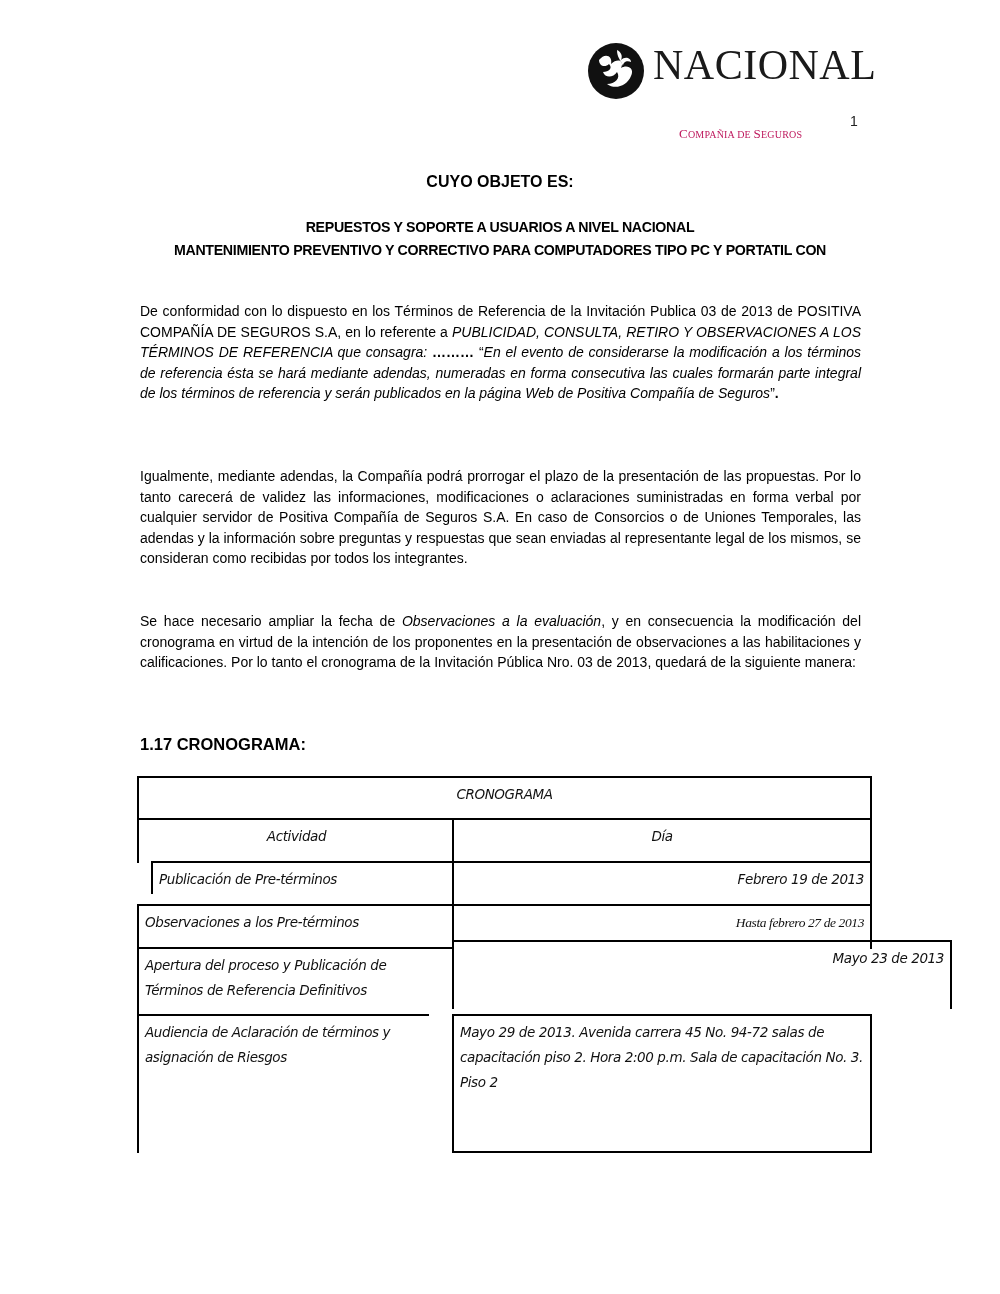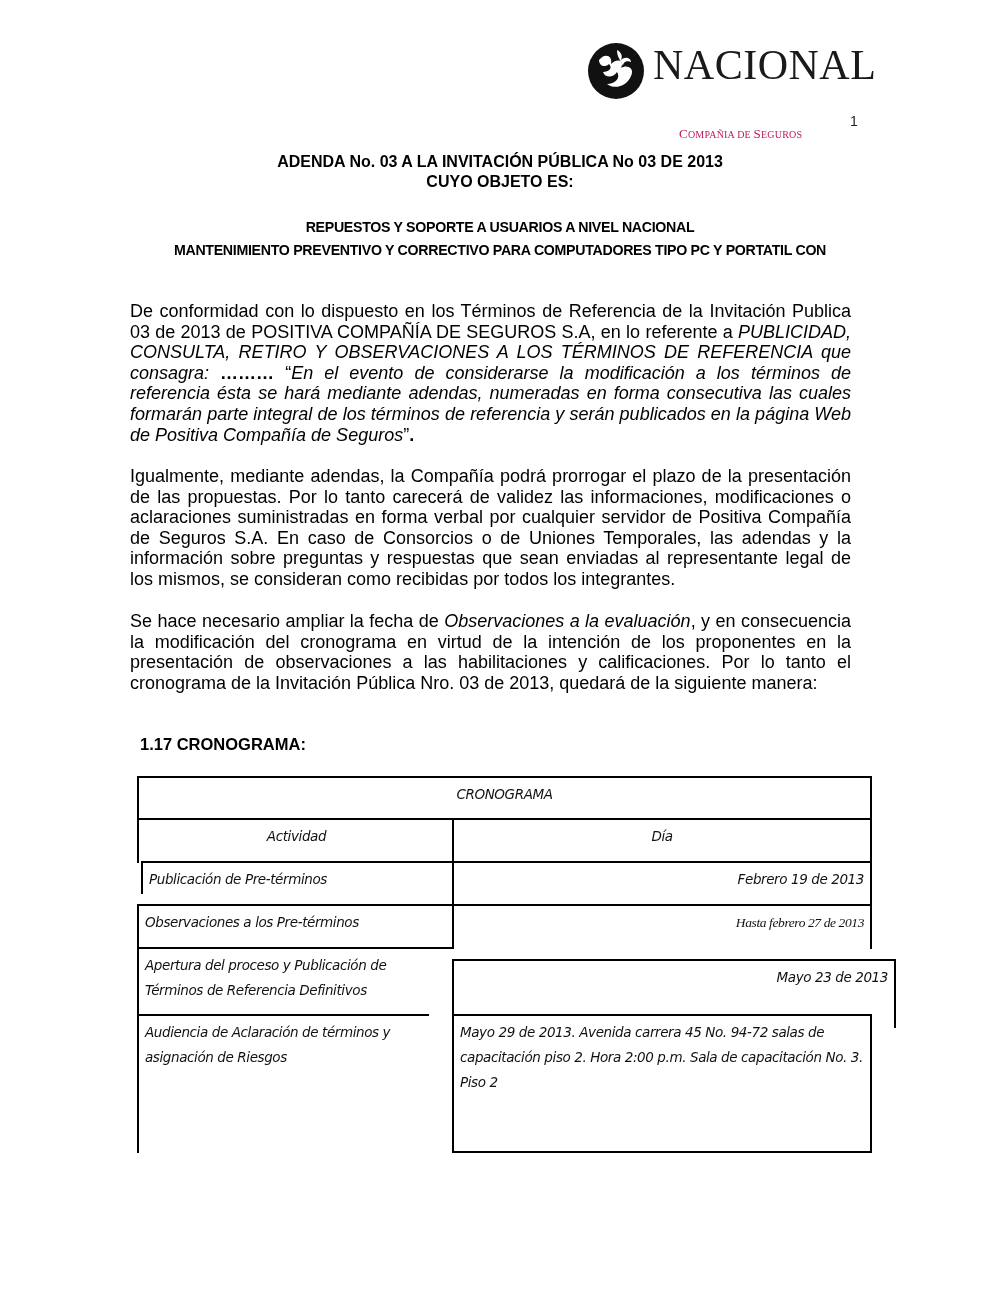--- a/index.html
+++ b/index.html
@@ -14,21 +14,21 @@
     .logo-sub .sm { font-size: 10px; }
 
     .page-number { position: absolute; left: 850px; top: 113px; font-family: "Liberation Sans", sans-serif; font-size: 14px; color: #222; }
 
     .title { position: absolute; left: 140px; width: 720px; text-align: center; font-family: "Liberation Sans", sans-serif; font-weight: bold; font-size: 16px; line-height: 20px; }
     .title1 { top: 152px; }
     .title2 { top: 172px; }
 
     .subject { position: absolute; left: 135px; width: 730px; top: 216px; text-align: center; font-family: "Liberation Sans", sans-serif; font-weight: bold; font-size: 14.2px; line-height: 23px; letter-spacing: -0.3px; }
 
-    .para { position: absolute; left: 130px; width: 721px; font-family: "Liberation Sans", sans-serif; font-size: 18px; line-height: 20.6px; text-align: justify; }
+    .para { position: absolute; left: 140px; width: 721px; font-family: "Liberation Sans", sans-serif; font-size: 14px; line-height: 20.6px; text-align: justify; }
     .para1 { top: 301px; }
     .para2 { top: 466px; }
     .para3 { top: 611px; }
     .it { font-style: italic; }
     .b { font-weight: bold; }
 
     .section-heading { position: absolute; left: 140px; top: 735px; font-family: "Liberation Sans", sans-serif; font-weight: bold; font-size: 16.5px; }
 
     
     .tbl { position: absolute; left: 137px; top: 776px; width: 735px; font-family: "DejaVu Sans", sans-serif; font-style: italic; font-size: 13.5px; color: #111; }
@@ -54,21 +54,20 @@
     <div class="logo-word">
       <span>NACIONAL</span>
     </div>
     <div class="logo-sub">
       <span>C</span><span class="sm">OMPAÑIA DE </span><span>S</span><span class="sm">EGUROS</span>
     </div>
   </div>
 
   <div class="page-number">1</div>
 
-  <div class="title title1">ADENDA No. 03 A LA INVITACIÓN PÚBLICA No 03 DE 2013</div>
   <div class="title title2">CUYO OBJETO ES:</div>
 
   <div class="subject">
     <div>REPUESTOS Y SOPORTE A USUARIOS A NIVEL NACIONAL</div>
     <div>MANTENIMIENTO PREVENTIVO Y CORRECTIVO PARA COMPUTADORES TIPO PC Y PORTATIL CON</div>
   </div>
 
   <div class="para para1"><span>De conformidad con lo dispuesto en los Términos de Referencia de la Invitación Publica 03 de 2013  de POSITIVA COMPAÑÍA DE SEGUROS S.A, en lo referente a </span><span class="it">PUBLICIDAD, CONSULTA, RETIRO Y OBSERVACIONES A LOS TÉRMINOS DE REFERENCIA que consagra:</span><span class="b">   ………</span><span> “</span><span class="it">En el evento de considerarse la modificación a los términos de referencia ésta se hará mediante adendas, numeradas en forma consecutiva las cuales formarán parte integral de los términos de referencia y serán publicados en la página Web  de Positiva Compañía de Seguros</span><span>”</span><span class="b">.</span></div>
 
   <div class="para para2">Igualmente, mediante adendas, la Compañía podrá prorrogar el plazo de la presentación de las propuestas. Por lo tanto carecerá de validez las informaciones, modificaciones o aclaraciones suministradas en forma verbal por cualquier servidor de Positiva Compañía de Seguros S.A. En caso de Consorcios o de Uniones Temporales, las adendas y la información sobre preguntas y respuestas que sean enviadas al representante legal de los mismos, se consideran como recibidas por todos los integrantes.</div>
@@ -83,38 +82,38 @@
       <span>CRONOGRAMA</span>
     </div>
 
     <div class="cell border-l border-t center" style="left:0; top:42px; width:317px; height:45px;">
       <span>Actividad</span>
     </div>
     <div class="cell border-l border-r border-t center" style="left:315px; top:42px; width:420px; height:45px;">
       <span>Día</span>
     </div>
 
-    <div class="cell border-l border-t" style="left:4px; top:85px; width:317px; height:33px;">
+    <div class="cell border-l border-t" style="left:14px; top:85px; width:317px; height:33px;">
       <span>Publicación de Pre-términos</span>
     </div>
     <div class="cell border-l border-r border-t right" style="left:315px; top:85px; width:420px; height:45px;">
       <span>Febrero 19 de 2013</span>
     </div>
 
     <div class="cell border-l border-t" style="left:0; top:128px; width:317px; height:45px;">
       <span>Observaciones a los Pre-términos</span>
     </div>
     <div class="cell border-l border-r border-t right" style="left:315px; top:128px; width:420px; height:45px;font-family:Liberation Serif, serif;">
       <span>Hasta febrero 27 de 2013</span>
     </div>
 
     <div class="cell border-l border-t" style="left:0; top:171px; width:317px; height:69px;">
       <span>Apertura del proceso y Publicación de Términos de Referencia Definitivos</span>
     </div>
-    <div class="cell border-l border-r border-t right" style="left:315px; top:183px; width:444px; height:69px;padding-left:48px;">
+    <div class="cell border-l border-r border-t right" style="left:315px; top:164px; width:500px; height:69px;padding-left:48px;">
       <span>Mayo 23 de 2013</span>
     </div>
 
     <div class="cell border-l border-t" style="left:0; top:238px; width:292px; height:139px;">
       <span>Audiencia de Aclaración de términos y asignación de Riesgos</span>
     </div>
     <div class="cell border-l border-r border-t border-b" style="left:315px; top:238px; width:420px; height:139px;">
       <span>Mayo 29 de 2013. Avenida carrera 45 No. 94-72  salas de capacitación piso 2. Hora 2:00 p.m.  Sala de capacitación No. 3. Piso 2</span>
     </div>
   </div>

